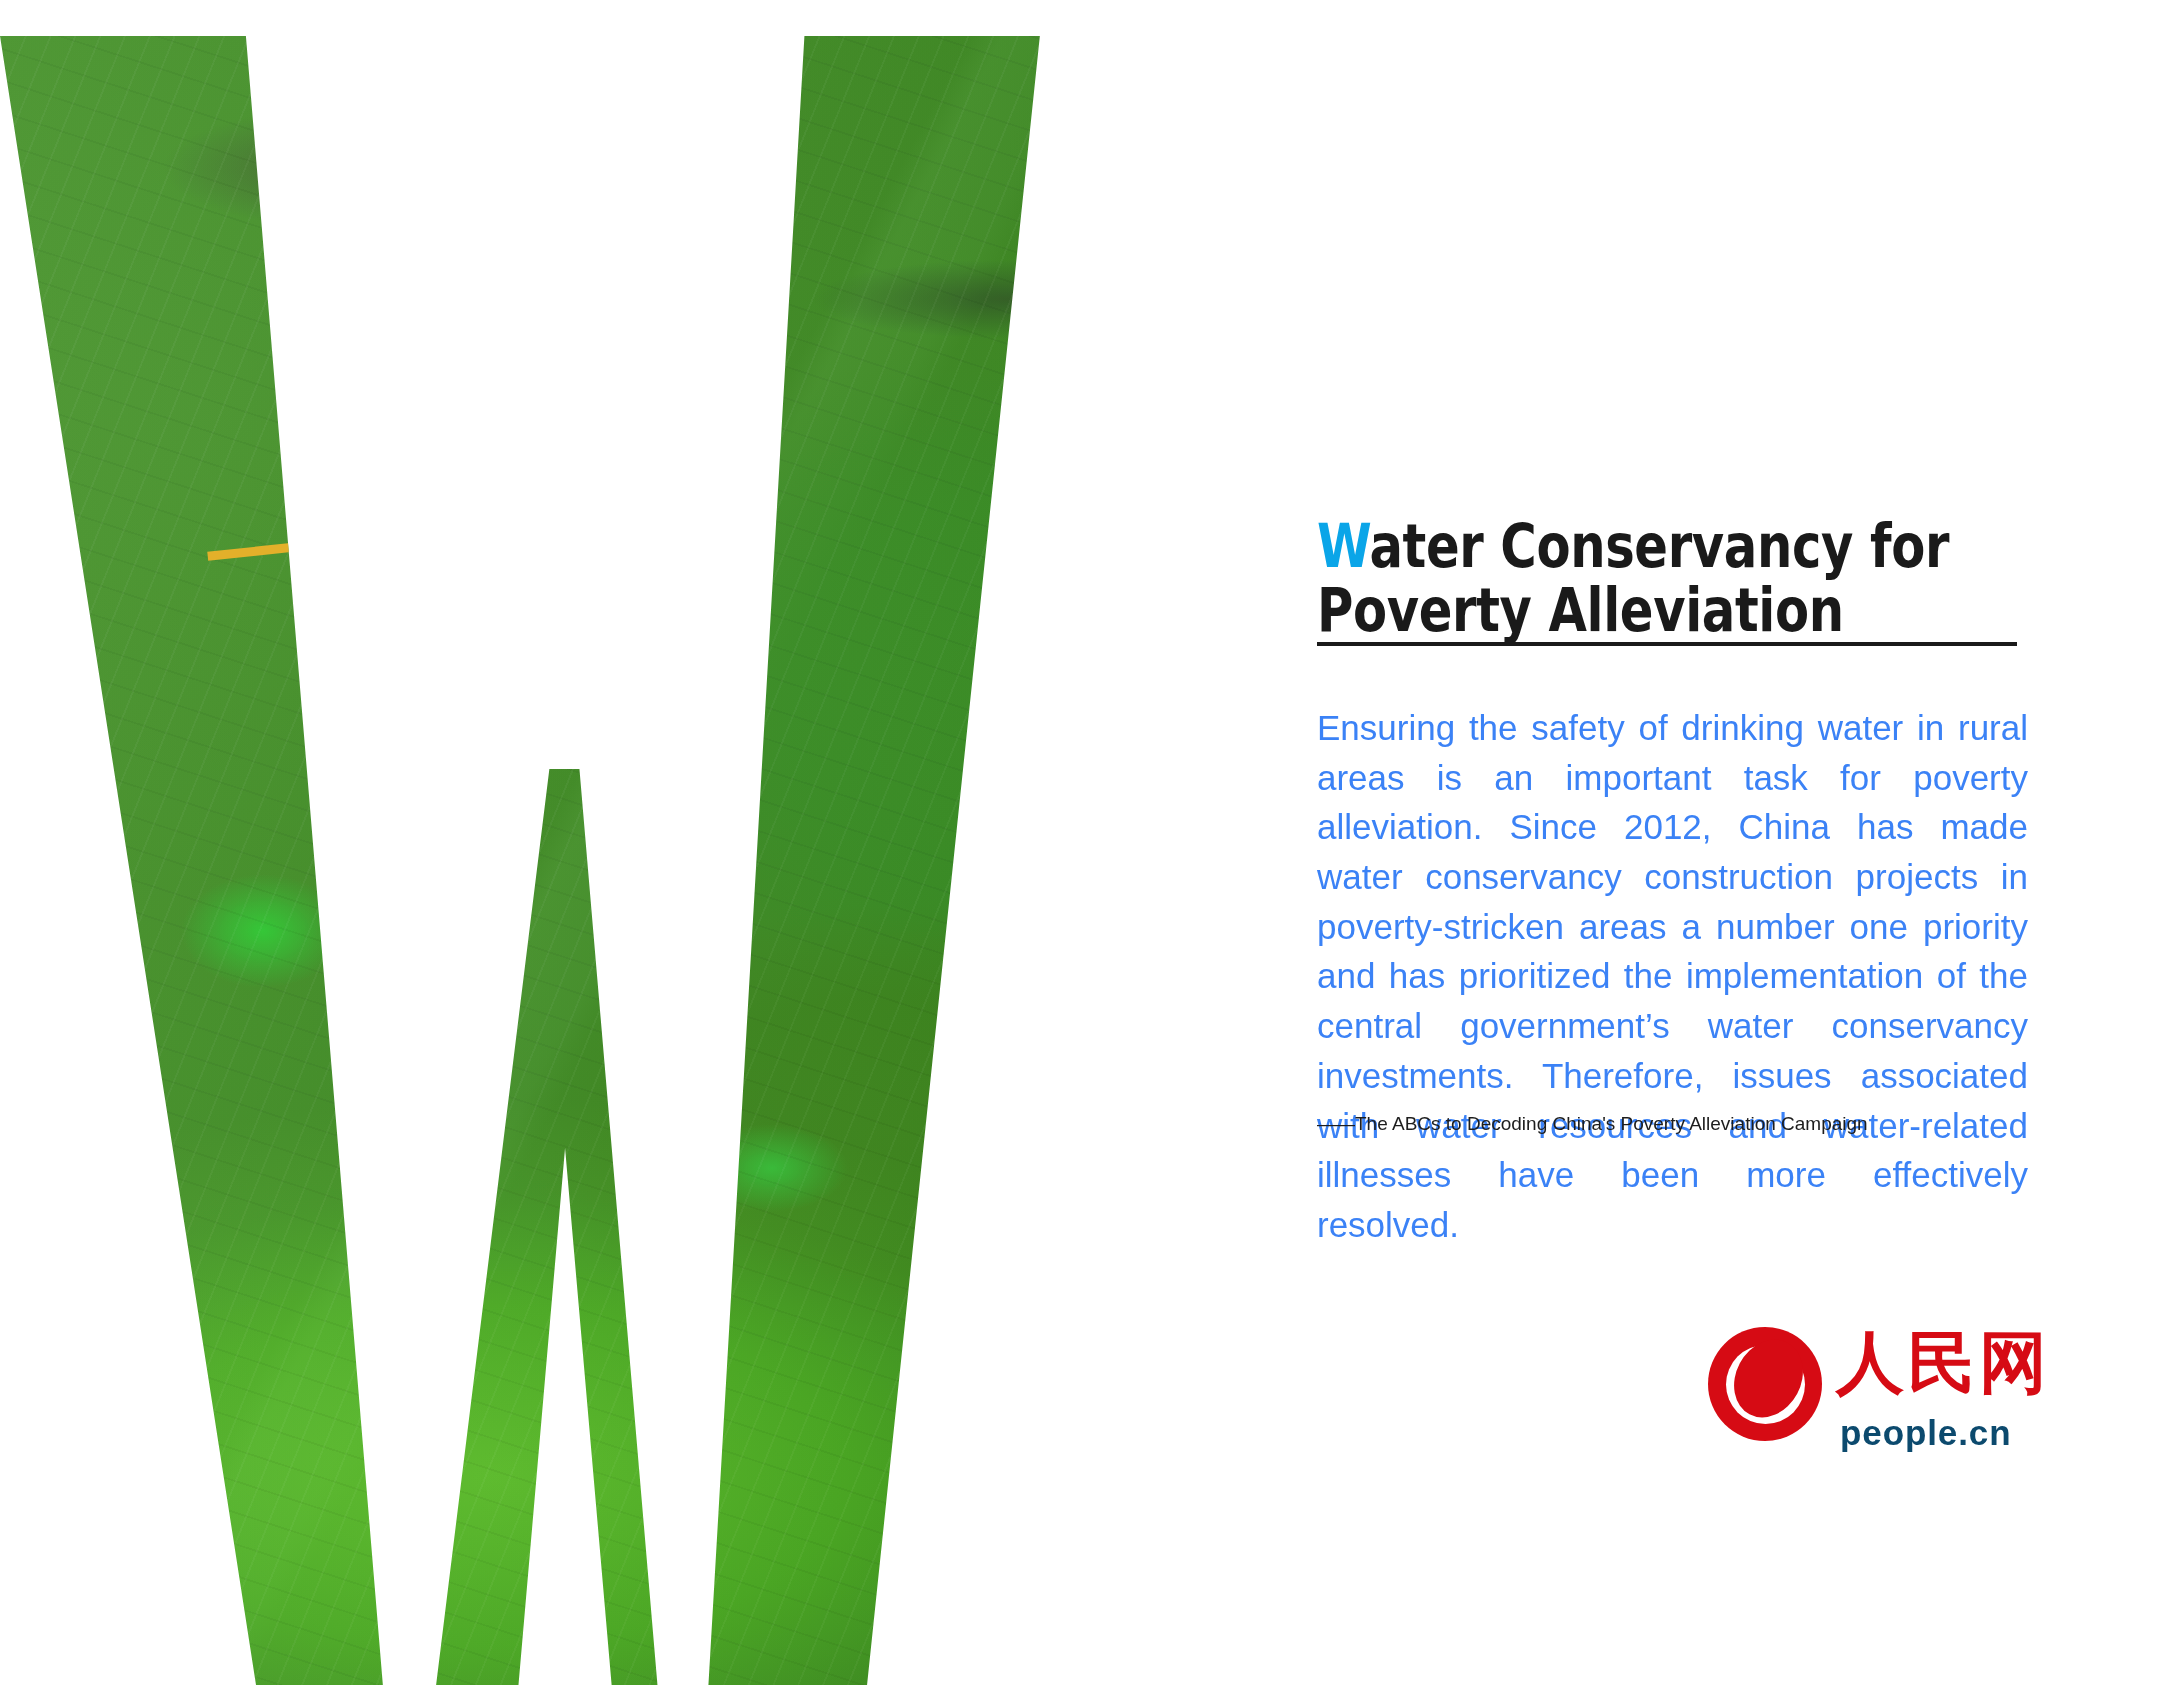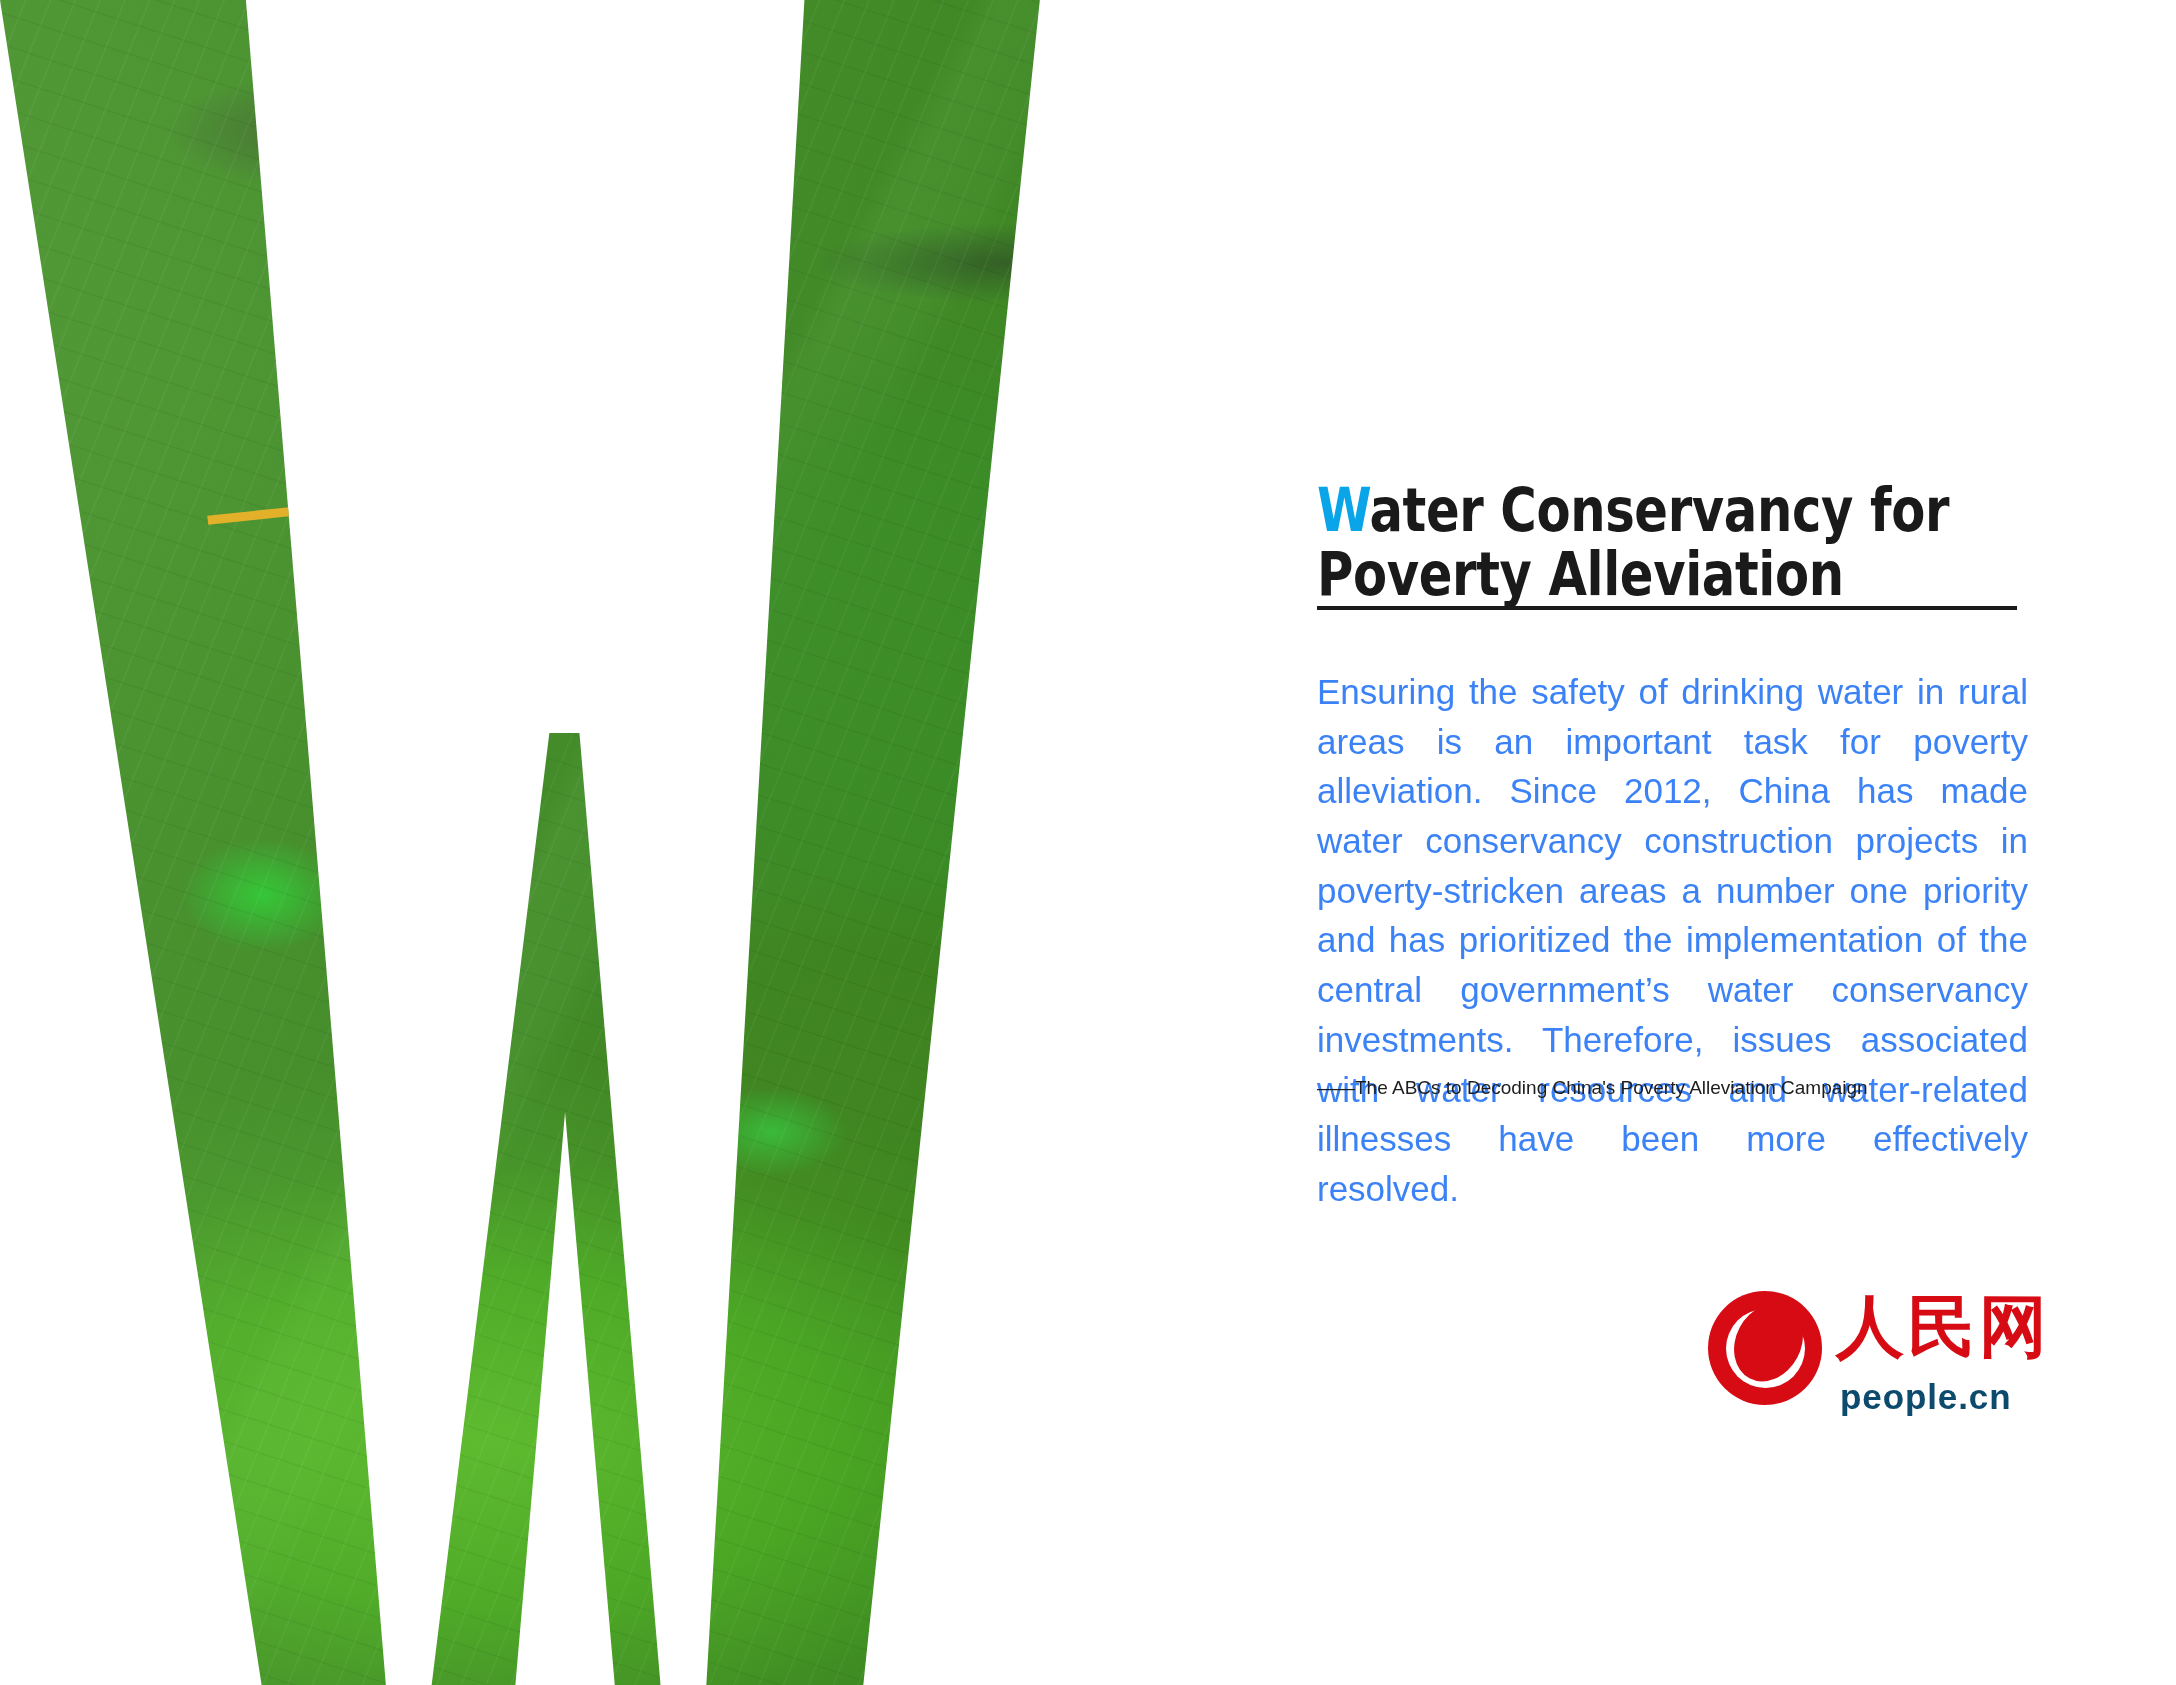--- a/index.html
+++ b/index.html
@@ -12,20 +12,21 @@
     height: 1685px;
     font-family: "Liberation Sans", sans-serif;
     overflow: hidden;
     position: relative;
   }
   .poster {
     position: relative;
     width: 2177px;
     height: 1509px;
     background: #ffffff;
+    margin-top: 36px;
   }
 
   
   .art-panel {
     position: absolute;
     left: 0;
     top: 0;
     width: 1308px;
     height: 1685px;
     overflow: hidden;

